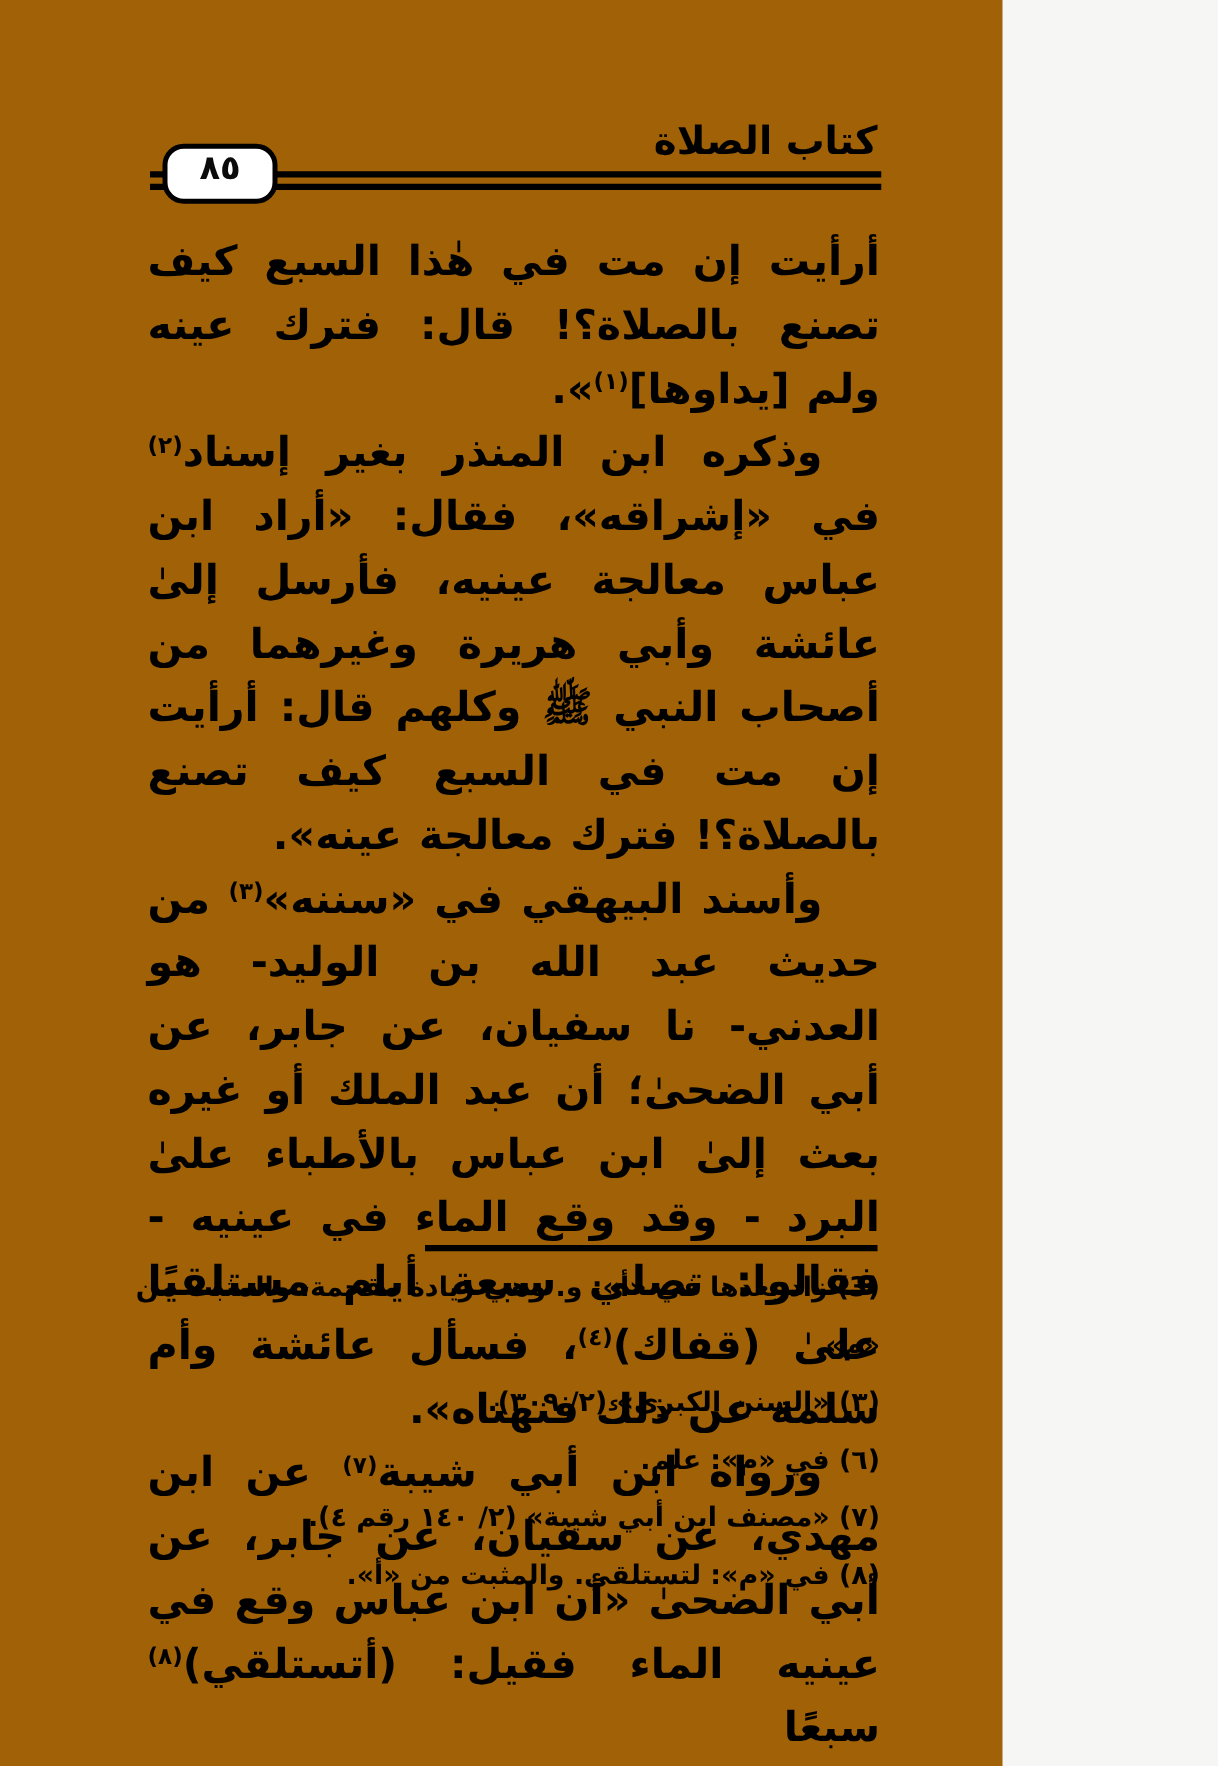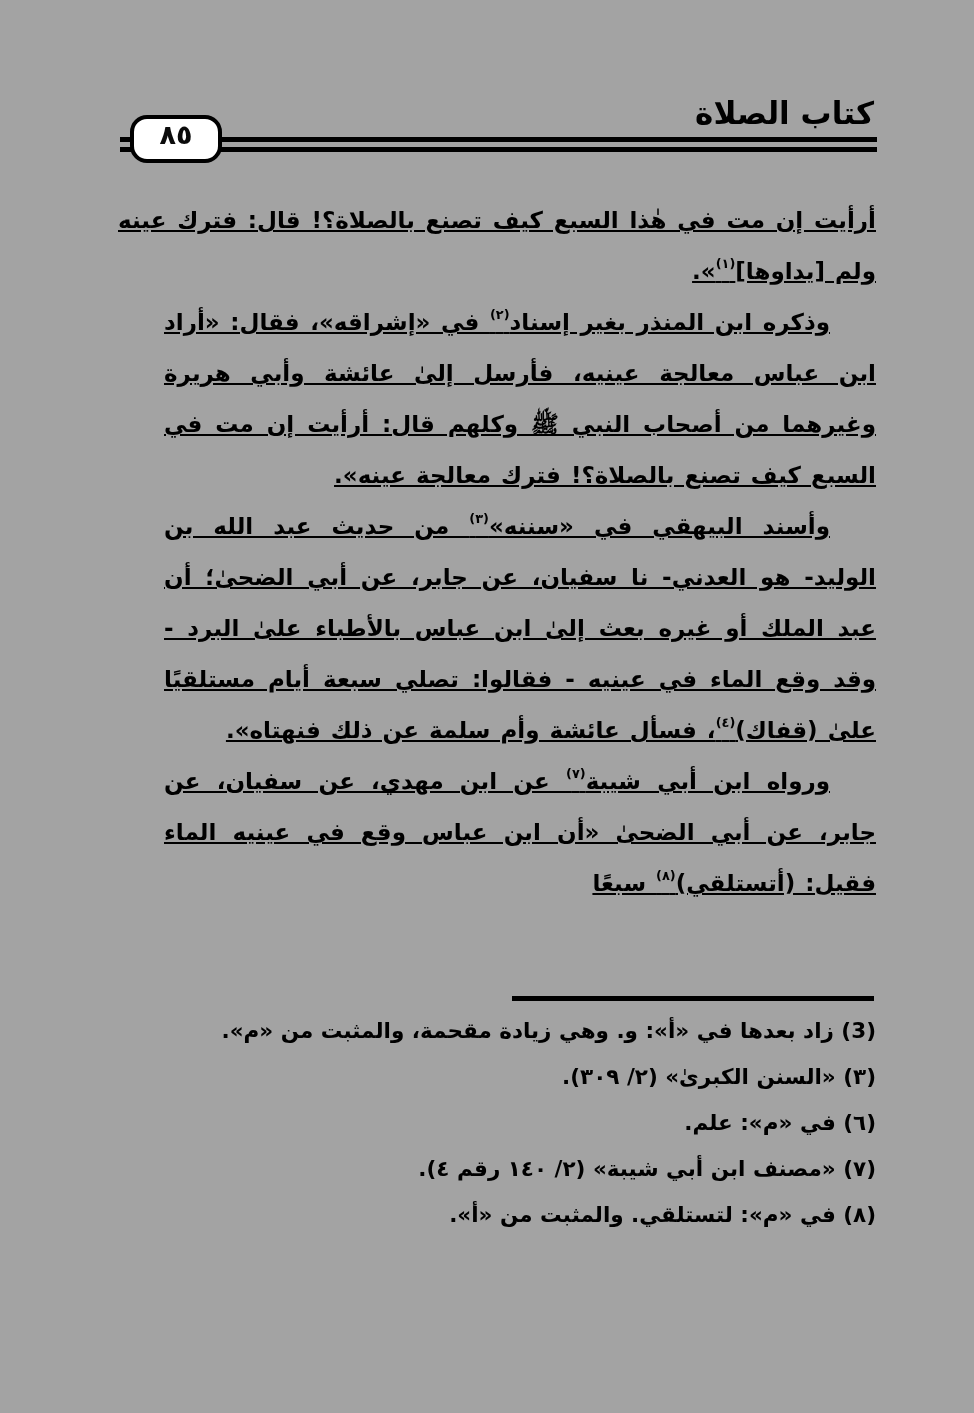--- a/index.html
+++ b/index.html
@@ -5,22 +5,22 @@
   * { box-sizing: border-box; }
   html, body { margin: 0; padding: 0; }
   body {
     width: 974px; height: 1413px;
     background: #f6f6f4;
     font-family: "DejaVu Sans", sans-serif;
     color: #0b0b0b;
   }
   .page {
     position: relative;
-    width: 974px; height: 1413px;
-    background: #a3a3a3;
+    width: 802px; height: 1413px;
+    background: #a16207;
     overflow: hidden;
     direction: rtl;
   }
 
   
   .book-title {
     position: absolute;
     top: 95px; right: 100px;
     font-size: 31px;
     font-weight: 900;
@@ -42,31 +42,30 @@
     border: 4px solid #000;
     border-radius: 17px;
     display: flex; justify-content: center;
     font-size: 27px; font-weight: bold;
     z-index: 2;
   }
 
   
   .body-text {
     position: absolute;
-    top: 195px; right: 98px; left: 118px;
-    font-size: 23px;
+    top: 183px; right: 98px; left: 118px;
+    font-size: 33px;
     line-height: 51px;
     font-weight: 700;
     text-align: justify;
     word-spacing: 2px;
     color: #000;
-    text-decoration: underline;
   }
   .body-text p { margin: 0; padding: 0; }
-  .body-text p.indent { text-indent: 46px; margin-left: 46px; }
+  .body-text p.indent { text-indent: 46px; }
   sup.fn-marker {
     font-size: 0.56em;
     vertical-align: 11px;
     line-height: 0;
     font-weight: 700;
   }
 
   
   .fn-separator {
     position: absolute;

